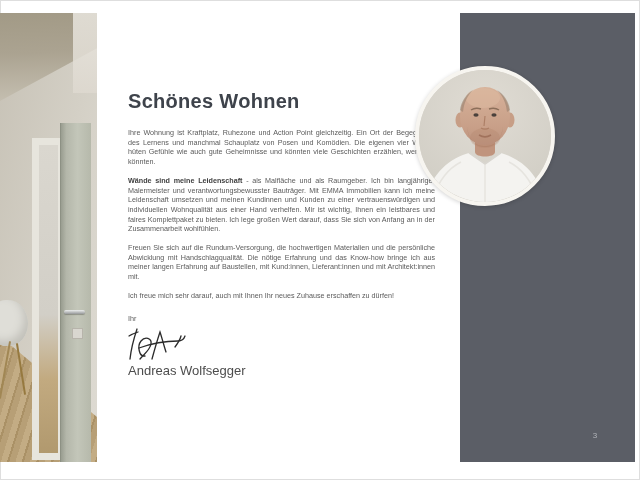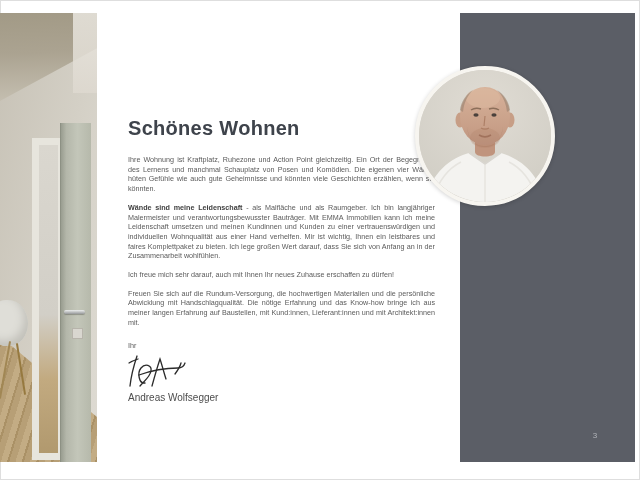--- a/index.html
+++ b/index.html
@@ -25,28 +25,28 @@
       border-left:1px solid #8d9184;}
   .photo .handle{position:absolute;left:64px;top:297px;width:21px;height:4px;border-radius:2px;
       background:linear-gradient(180deg,#eceeee 0%,#96989a 100%);box-shadow:0 1px 1px rgba(0,0,0,.25);}
   .photo .switch{position:absolute;left:72px;top:315px;width:9px;height:9px;background:#d9d7d0;border:1px solid #b7b4ab;}
   .photo .chair-shell{position:absolute;left:-11px;top:287px;width:39px;height:46px;background:#dfded8;
       border-radius:46% 54% 52% 48%;box-shadow:inset -4px -5px 8px #c2c1ba;}
   .photo .chair-leg1{position:absolute;left:4px;top:328px;width:2px;height:58px;background:#a18754;transform:rotate(10deg);}
   .photo .chair-leg2{position:absolute;left:20px;top:330px;width:2px;height:52px;background:#96793f;transform:rotate(-9deg);}
 
   
-  .text-col{position:absolute;left:128px;top:115px;width:307px;color:#5a5a5a;}
+  .text-col{position:absolute;left:128px;top:88px;width:307px;color:#5a5a5a;}
   .text-col h1{margin:0 0 14px 0;font-size:20px;line-height:26px;font-weight:700;
       letter-spacing:.3px;color:#3e434b;}
   .text-col p{margin:0 0 9px 0;font-size:7.2px;line-height:9.7px;text-align:justify;}
   .text-col p b{color:#3f3f3f;}
   .salutation{margin:13px 0 3px 0 !important;text-align:center;}
   .signature-svg{display:block;margin:0 0 2px -2px;}
-  .sig-name,.sig-title{font-size:10px;line-height:13px;color:#4d4d4d;}
+  .sig-name,.sig-title{font-size:13px;line-height:13px;color:#4d4d4d;}
 
   
   .band{position:absolute;left:460px;top:13px;width:175px;height:449px;background:#5b5e66;}
   .page-number{position:absolute;left:585px;top:431px;width:20px;text-align:center;
       font-size:8px;color:#b2b4b9;}
   .portrait{position:absolute;left:415px;top:66px;width:132px;height:132px;border-radius:50%;
       border:4px solid #f7f5f0;overflow:hidden;background:#d8d4cc;box-shadow:0 1px 4px rgba(0,0,0,.18);}
 </style>
 </head>
 <body>
@@ -70,23 +70,23 @@
 
   <div class="text-col" style="color: rgb(90, 90, 90);">
     <h1 style="color: rgb(62, 67, 75);">
       <span>Schönes Wohnen</span><br>
     </h1>
 
     <p>Ihre Wohnung ist Kraftplatz, Ruhezone und Action Point gleichzeitig. Ein Ort der Begegnung, des Lernens und manchmal Schauplatz von Posen und Komödien. Die eigenen vier Wände hüten Gefühle wie auch gute Geheimnisse und könnten viele Geschichten erzählen, wenn sie könnten.</p>
 
     <p><b>Wände sind meine Leidenschaft</b><span> - als Malfläche und als Raumgeber. Ich bin langjähriger Malermeister und verantwortungsbewusster Bauträger. Mit EMMA Immobilien kann ich meine Leidenschaft umsetzen und meinen Kundinnen und Kunden zu einer vertrauenswürdigen und individuellen Wohnqualität aus einer Hand verhelfen. Mir ist wichtig, Ihnen ein leistbares und faires Komplettpaket zu bieten. Ich lege großen Wert darauf, dass Sie sich von Anfang an in der Zusammenarbeit wohlfühlen.</span></p>
 
+    <p>Freuen Sie sich auf die Rundum-Versorgung, die hochwertigen Materialien und die persönliche Abwicklung mit Handschlagqualität. Die nötige Erfahrung und das Know-how bringe ich aus meiner langen Erfahrung auf Baustellen, mit Kund:innen, Lieferant:innen und mit Architekt:innen mit.</p>
+
     <p>Ich freue mich sehr darauf, auch mit Ihnen Ihr neues Zuhause erschaffen zu dürfen!</p>
-
-    <p>Freuen Sie sich auf die Rundum-Versorgung, die hochwertigen Materialien und die persönliche Abwicklung mit Handschlagqualität. Die nötige Erfahrung und das Know-how bringe ich aus meiner langen Erfahrung auf Baustellen, mit Kund:innen, Lieferant:innen und mit Architekt:innen mit.</p>
 
     <p class="salutation">Ihr</p>
 
     <svg class="signature-svg" width="64" height="36" viewBox="0 0 64 36" aria-label="handwritten-signature">
       <g fill="none" stroke="#2b2b2b" stroke-width="1.3" stroke-linecap="round">
         <path d="M4,33 C5,24 8,12 11,3"></path>
         <path d="M3,10 C6,8 9,7 12,6"></path>
         <path d="M19,30 C13,31 11,20 15,15 C19,10 26,12 25,18 C24,24 18,28 14,33"></path>
         <path d="M26,33 C29,22 32,12 34,6 C36,12 38,20 40,26"></path>
         <path d="M13,22 C24,18 40,15 52,15 C56,15 58,13 59,10"></path>

